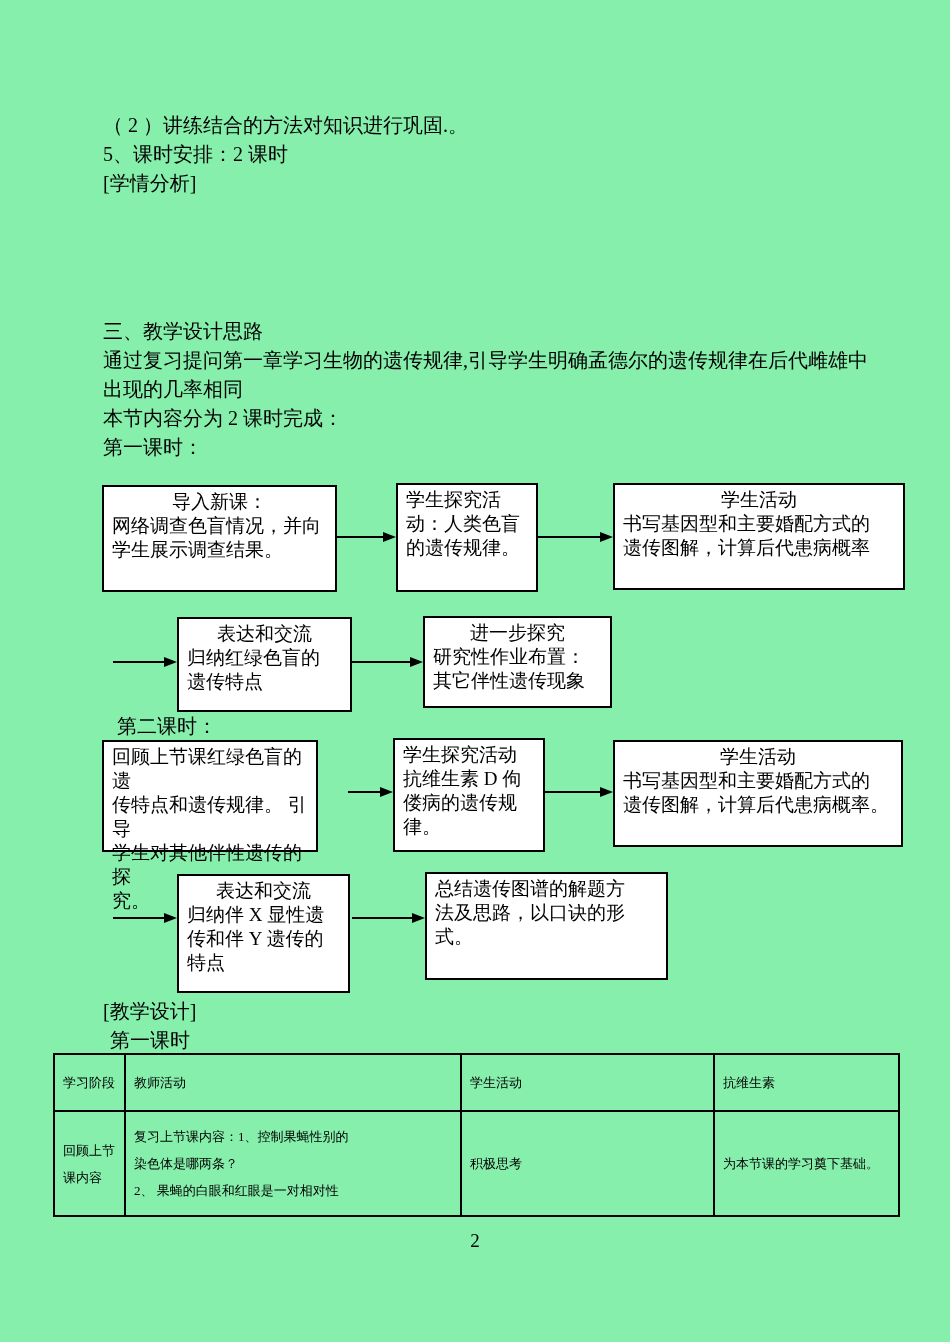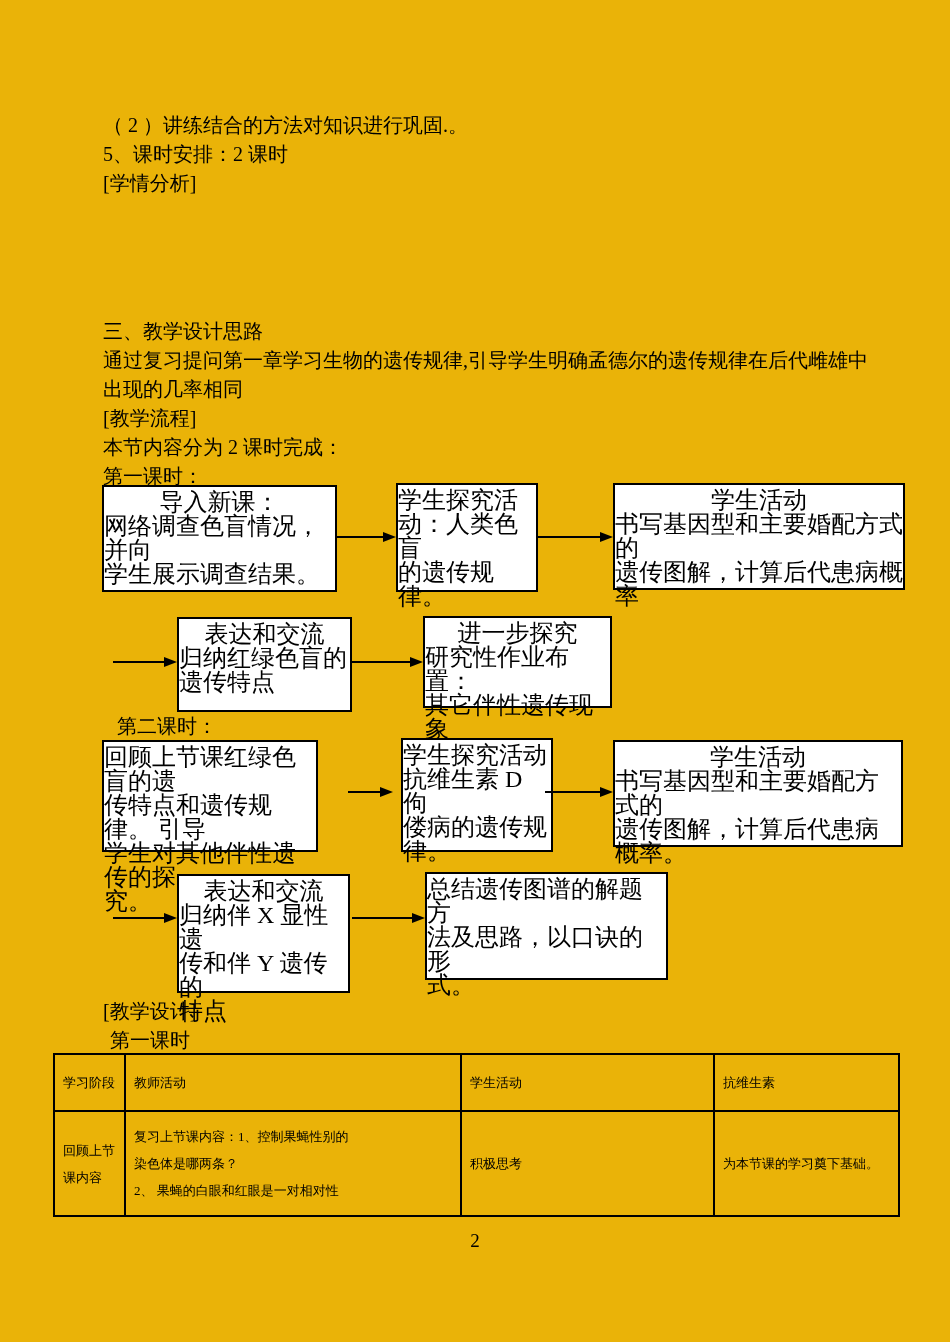--- a/index.html
+++ b/index.html
@@ -1,25 +1,25 @@
 <!DOCTYPE html>
 <html><head>
 <meta charset="utf-8">
 <style>
   html,body { margin:0; padding:0; background:#fff; }
   .page {
-    position:relative; width:950px; height:1342px; background:#eab308;
+    position:relative; width:950px; height:1342px; background:#86efac;
     font-family:"Liberation Serif","DejaVu Serif",serif; color:#000;
     overflow:hidden;
   }
   .tblock { position:absolute; font-size:20px; line-height:29px; }
   .pre { white-space:pre-line; }
   .fc-box {
     position:absolute; border:2px solid #000; background:#fff;
-    font-size:24px; line-height:24px; padding:3px 0; box-sizing:border-box;
+    font-size:19px; line-height:24px; padding:3px 8px; box-sizing:border-box;
   }
   .fc-title { text-align:center; }
   .fc-body { white-space:pre-line; }
   .fc-body.center { text-align:left; }
   .arrow { position:absolute; height:12px; display:flex; align-items:center; }
   .arrow .shaft { flex:1; height:0; border-top:2px solid #000; }
   .arrow .head {
     width:0; height:0;
     border-left:13px solid #000;
     border-top:5px solid transparent;
@@ -46,21 +46,20 @@
   <div class="tblock" style="left:103px; top:111px; width:766px;">
     <div>（ 2 ）讲练结合的方法对知识进行巩固.。</div>
     <div>5、课时安排：2 课时</div>
     <div>[学情分析]</div>
   </div>
 
   <div class="tblock" style="left:103px; top:317px; width:766px;">
     <div>三、教学设计思路</div>
     <div class="pre">通过复习提问第一章学习生物的遗传规律,引导学生明确孟德尔的遗传规律在后代雌雄中
 出现的几率相同</div>
-    <div>[教学流程]</div>
     <div>本节内容分为 2 课时完成：</div>
     <div>第一课时：</div>
   </div>
 
   <div class="fc-box" style="left:102px; top:485px; width:235px; height:107px;">
     <div class="fc-title">导入新课：</div>
     <div class="fc-body">网络调查色盲情况，并向
 学生展示调查结果。</div>
   </div>
   <div class="arrow" style="left:337px; top:531px; width:59px;">
@@ -106,21 +105,21 @@
   <div class="fc-box" style="left:102px; top:740px; width:216px; height:112px;">
     <div class="fc-body">回顾上节课红绿色盲的遗
 传特点和遗传规律。 引导
 学生对其他伴性遗传的探
 究。</div>
   </div>
   <div class="arrow" style="left:348px; top:786px; width:45px;">
       <div class="shaft"></div>
       <div class="head"></div>
     </div>
-  <div class="fc-box" style="left:393px; top:738px; width:152px; height:114px;margin-left:8px;">
+  <div class="fc-box" style="left:393px; top:738px; width:152px; height:114px;">
     <div class="fc-body">学生探究活动
 抗维生素 D 佝
 偻病的遗传规
 律。</div>
   </div>
   <div class="arrow" style="left:545px; top:786px; width:68px;">
       <div class="shaft"></div>
       <div class="head"></div>
     </div>
   <div class="fc-box" style="left:613px; top:740px; width:290px; height:107px;">

